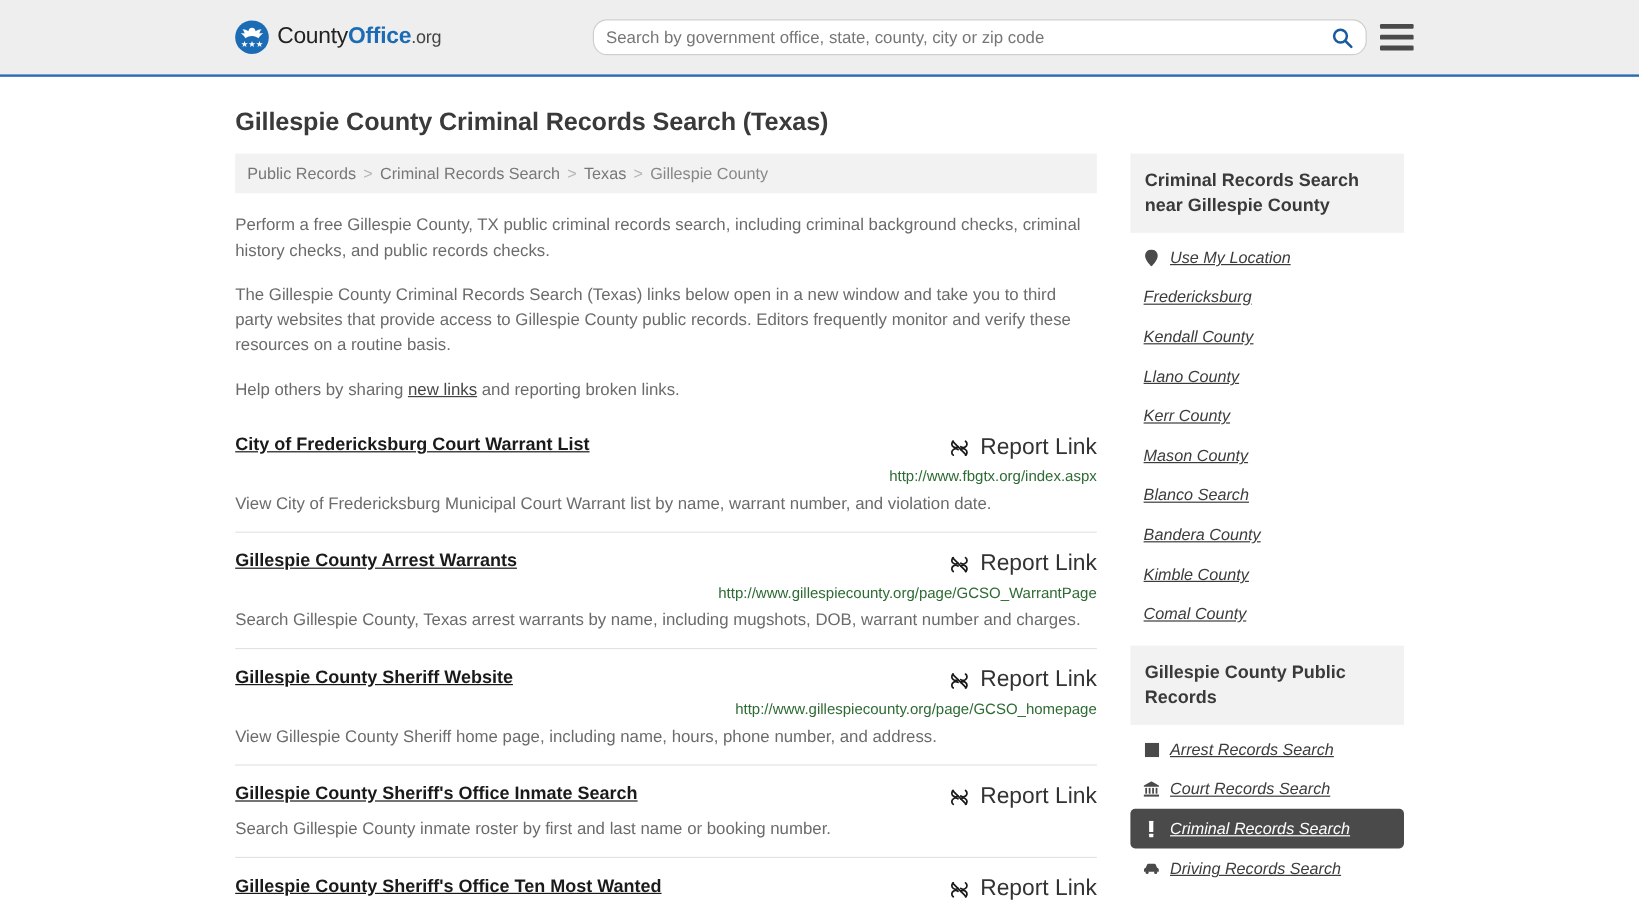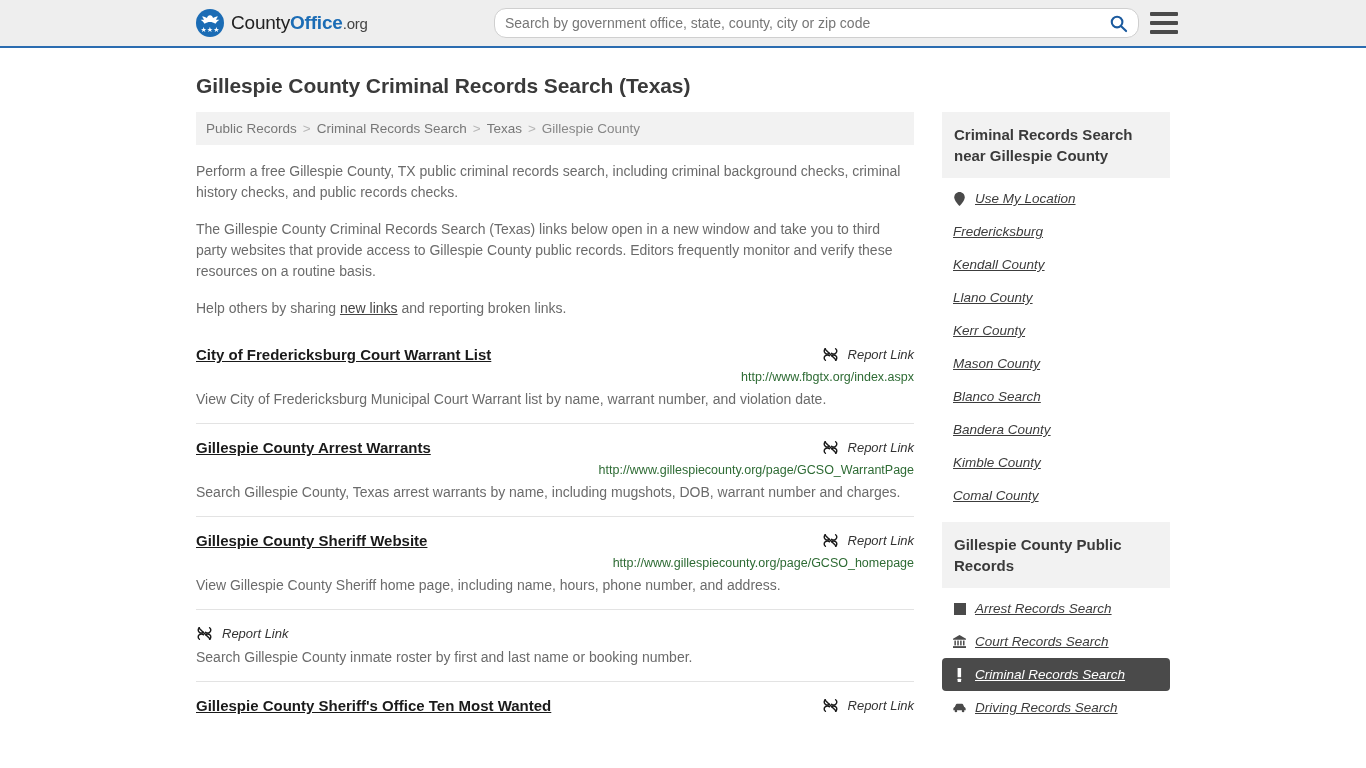--- a/index.html
+++ b/index.html
@@ -7,21 +7,21 @@
     margin: 0; padding: 0;
     width: 1366px; height: 768px;
     overflow: hidden;
     background: #ffffff;
     font-family: "Liberation Sans", sans-serif;
     -webkit-font-smoothing: antialiased;
   }
 
   
   #site-header {
-    height: 48px;
+    height: 64px;
     background: #eeeeee;
     border-bottom: 2px solid #2b6cb0;
     display: flex;
     align-items: center;
     position: relative;
   }
   #brand {
     position: absolute;
     left: 196px;
     display: flex;
@@ -181,27 +181,26 @@
     font-weight: bold;
     color: #1a1a1a;
     text-decoration: underline;
     cursor: pointer;
     line-height: 19px;
   }
   .report-link {
     display: flex;
     align-items: center;
     gap: 9px;
-    font-size: 13px;
+    font-size: 19px;
     color: #333333;
     white-space: nowrap;
     cursor: pointer;
     text-decoration: none;
     padding-top: 1px;
-    font-style: italic;
   }
   .report-link .unlink-icon { color: #1a1a1a; display: block; }
   .result-url {
     font-size: 12.5px;
     color: #2e6b34;
     margin-top: 6px;
     word-break: break-all;
     text-align: right;
   }
   .result-desc {
@@ -354,20 +353,21 @@
       <line x1="3.4" y1="3.4" x2="16.6" y2="16.6"></line>
     </svg>
                 <span>Report Link</span>
        </a>
      </div>
      <div class="result-url">http://www.gillespiecounty.org/page/GCSO_homepage</div>
      <div class="result-desc">View Gillespie County Sheriff home page, including name, hours, phone number, and address.</div>
           </div>
           <div class="result">
             <div class="result-head">
+       <a href="#" class="result-title">Gillespie County Sheriff's Office Inmate Search</a>
        <a href="#" class="report-link">
          <svg class="unlink-icon" width="17" height="17" viewBox="0 0 20 20" fill="none" stroke="currentColor" stroke-width="1.7" stroke-linecap="round">
       <path d="M4 3.2 C2.1 4.6 2.1 7.2 4 8.6 C5.4 9.7 7.3 9.7 8.7 8.6"></path>
       <path d="M16 3.2 C17.9 4.6 17.9 7.2 16 8.6 C14.6 9.7 12.7 9.7 11.3 8.6"></path>
       <path d="M4 16.8 C2.1 15.4 2.1 12.8 4 11.4 C5.4 10.3 7.3 10.3 8.7 11.4"></path>
       <path d="M16 16.8 C17.9 15.4 17.9 12.8 16 11.4 C14.6 10.3 12.7 10.3 11.3 11.4"></path>
       <line x1="3.4" y1="3.4" x2="16.6" y2="16.6"></line>
     </svg>
                 <span>Report Link</span>
        </a>

